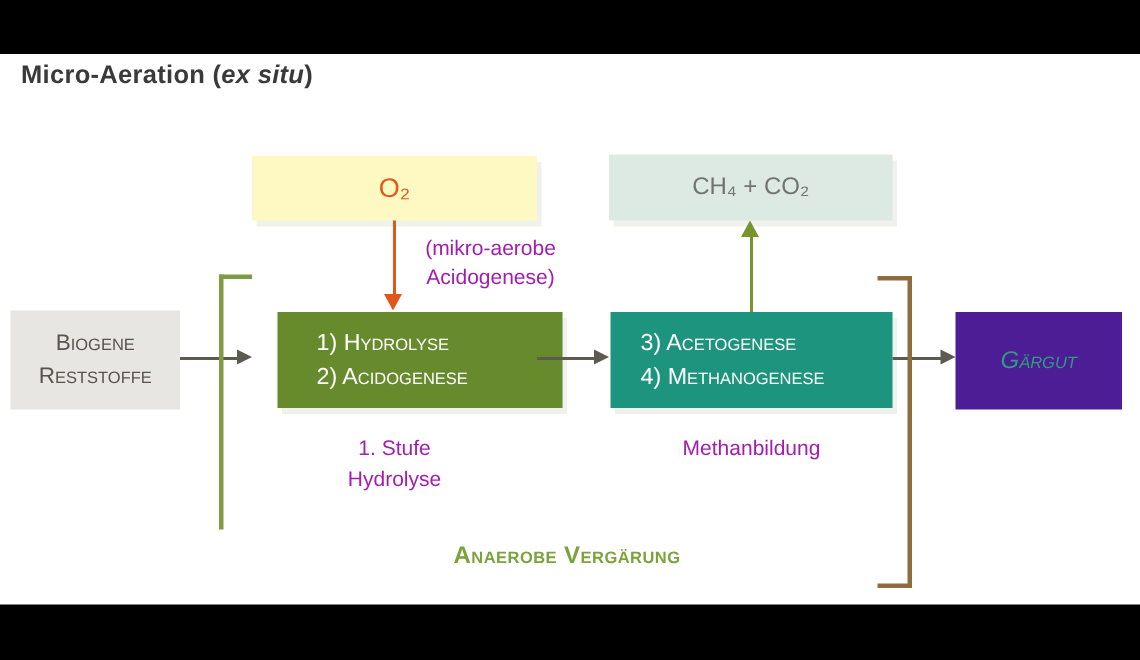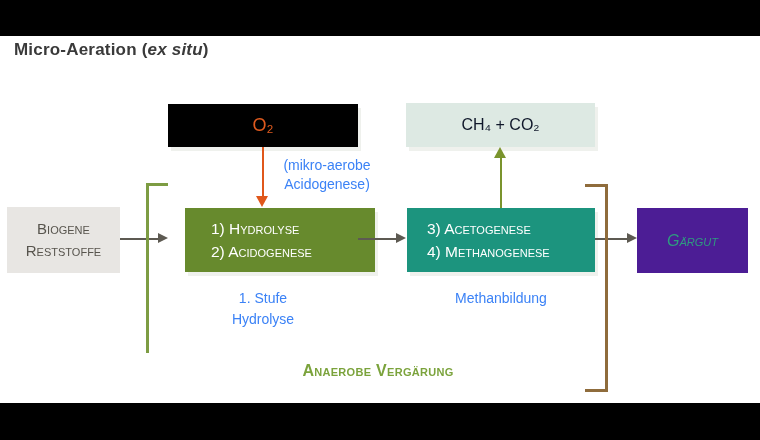--- a/index.html
+++ b/index.html
@@ -19,25 +19,25 @@
   #slide-title .it{font-style:italic;}
 
   .box{
     position:absolute;display:flex;align-items:center;justify-content:center;
     box-sizing:border-box;
   }
   .shadowed{box-shadow:3px 4px 0 rgba(120,140,110,0.12);}
 
   #o2-box{
     left:168px;top:104px;width:190px;height:43px;
-    background:#000000;color:#df5a1e;font-size:18px;
+    background:#fef9c3;color:#df5a1e;font-size:18px;
   }
   #ch4-box{
     left:406px;top:103px;width:189px;height:44px;
-    background:#dde9e3;color:#0f172a;font-size:16px;
+    background:#dde9e3;color:#737373;font-size:16px;
   }
   #biogene-box{
     left:7px;top:207px;width:113px;height:66px;
     background:#e8e6e3;color:#57544d;
     font-variant:small-caps;font-size:15px;line-height:22px;
     flex-direction:column;text-align:left;
   }
   #stage1-box{
     left:185px;top:208px;width:190px;height:64px;
     background:#678a2d;color:#ffffff;
@@ -77,21 +77,21 @@
   }
 
   .bracket-part{position:absolute;}
   #green-bracket-v{left:146px;top:183px;width:3px;height:170px;background:#7d9c43;}
   #green-bracket-arm{left:146px;top:183px;width:22px;height:3px;background:#7d9c43;}
   #brown-bracket-v{left:605px;top:184px;width:3px;height:208px;background:#8f6c3c;}
   #brown-bracket-arm-top{left:585px;top:184px;width:23px;height:3px;background:#8f6c3c;}
   #brown-bracket-arm-bottom{left:585px;top:389px;width:23px;height:3px;background:#8f6c3c;}
 
   .note{
-    position:absolute;text-align:center;color:#3b82f6;
+    position:absolute;text-align:center;color:#a21caf;
     font-size:14px;line-height:19px;
   }
   #mikro-note{left:262px;top:156px;width:130px;}
   #stufe1-note{left:193px;top:288px;width:140px;line-height:21px;}
   #stufe2-note{left:421px;top:288px;width:160px;line-height:21px;}
   #anaerobe-label{
     position:absolute;left:278px;top:362px;width:200px;text-align:center;
     color:#7ba33c;font-size:16px;font-weight:700;
     font-variant:small-caps;letter-spacing:0.3px;
   }

